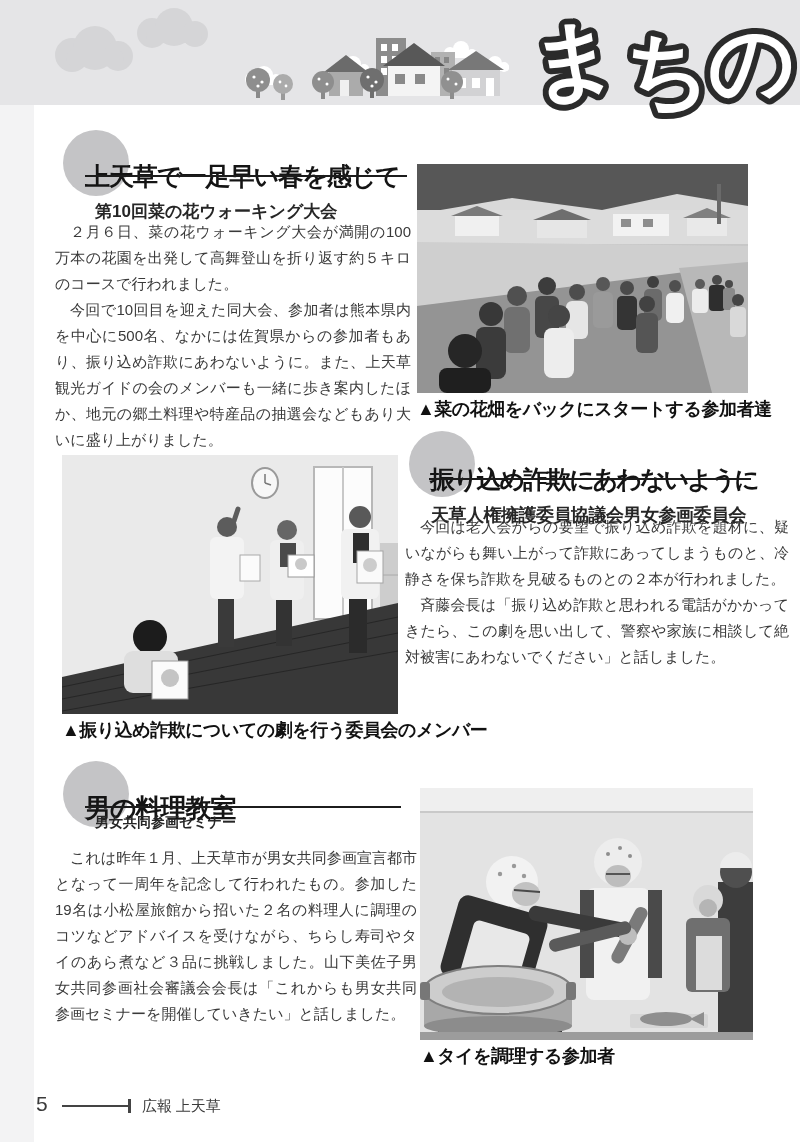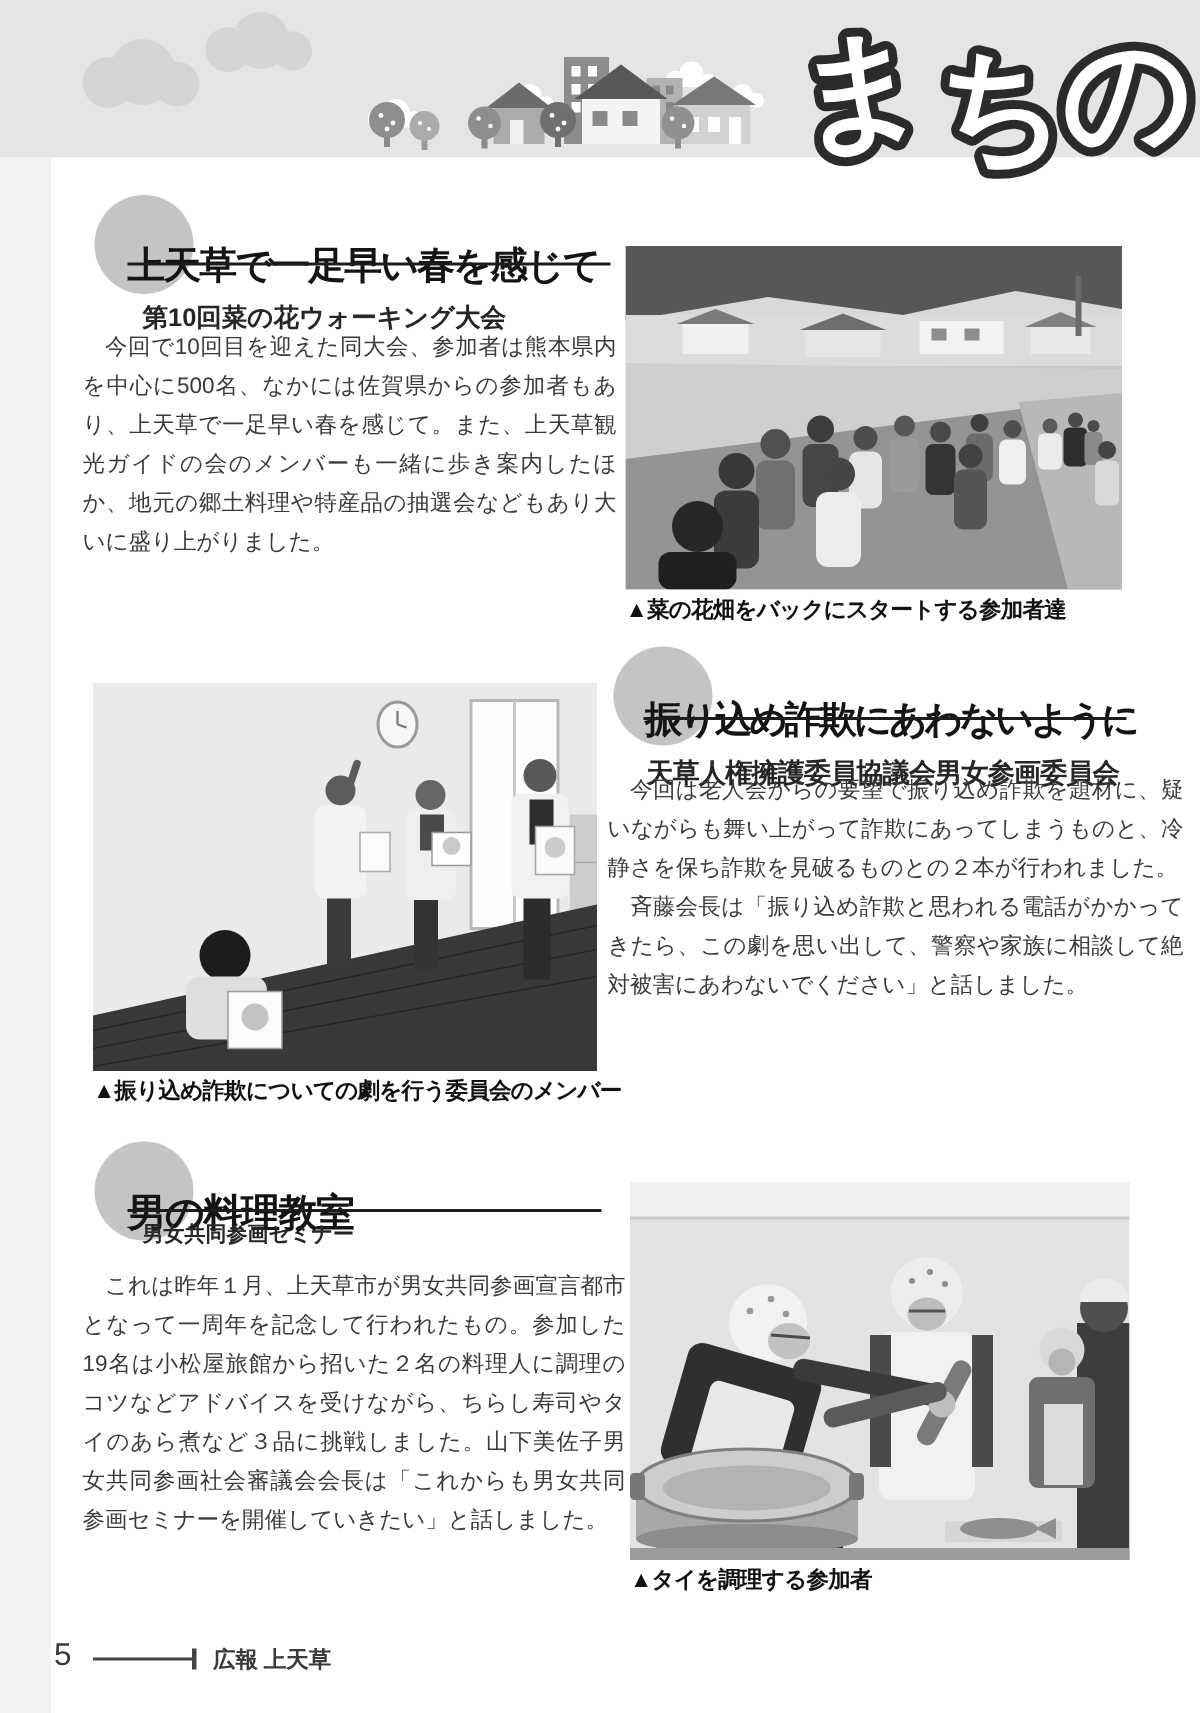--- a/index.html
+++ b/index.html
@@ -24,30 +24,30 @@
   .s1{left:95px;top:183px;font-size:17px;}
   .s2{left:431px;top:485px;font-size:18px;letter-spacing:-0.5px;text-align:center;}
   .s3{left:95px;top:800px;font-size:14px;}
   .body-col{position:absolute;font-size:15px;line-height:26px;color:#3a3a3a;text-align:justify;}
   .b1{left:55px;top:219px;width:356px;}
   .b2{left:405px;top:514px;width:384px;}
   .b3{left:55px;top:845px;width:362px;}
   .body-col p{margin:0;text-indent:1em;}
   figure{position:absolute;margin:0;}
   figure svg{display:block;}
-  figcaption{font-weight:bold;font-size:15px;color:#111;margin-top:4px;letter-spacing:-0.5px;white-space:nowrap;}
+  figcaption{font-weight:bold;font-size:18px;color:#111;margin-top:4px;letter-spacing:-0.5px;white-space:nowrap;}
   .f1{left:417px;top:164px;width:331px;}
   .f2{left:62px;top:455px;width:336px;}
   .f3{left:420px;top:788px;width:333px;}
   
   .page-num{position:absolute;left:36px;top:1092px;font-size:21px;color:#3a3a3a;}
   .footer-rule{position:absolute;left:62px;top:1105px;width:66px;height:2px;background:#444;}
   .footer-cap{position:absolute;left:128px;top:1099px;width:3px;height:14px;background:#444;}
   .publication{position:absolute;left:142px;top:1097px;font-size:15px;color:#3a3a3a;
-               font-family:"Liberation Serif","DejaVu Serif",serif;white-space:nowrap;font-weight:bold;}
+               font-family:"Liberation Serif","DejaVu Serif",serif;white-space:nowrap;}
 </style>
 </head>
 <body>
 
 <div class="page">
 
   <div class="banner">
     <svg width="800" height="105" viewBox="0 0 800 105">
 
       <g fill="#d5d5d7">
@@ -146,21 +146,22 @@
   </svg>
 
   <div class="left-strip"></div>
 
   <section>
     <div class="accent-circle" style="left:63px;top:130px;"></div>
     <h2 class="headline h1a">上天草で一足早い春を感じて</h2>
     <div class="rule r1"></div>
     <h3 class="subtitle s1">第10回菜の花ウォーキング大会</h3>
     <div class="body-col b1">
-      <p>今回で10回目を迎えた同大会、参加者は熊本県内を中心に500名、なかには佐賀県からの参加者もあり、上天草で一足早い春を感じて。また、上天草観光ガイドの会のメンバーも一緒に歩き案内したほか、地元の郷土料理や特産品の抽選会などもあり大いに盛り上がりました。</p>
+      <p>２月６日、菜の花ウォーキング大会が満開の100万本の花園を出発して高舞登山を折り返す約５キロのコースで行われました。</p>
+      <p>今回で10回目を迎えた同大会、参加者は熊本県内を中心に500名、なかには佐賀県からの参加者もあり、振り込め詐欺にあわないように。また、上天草観光ガイドの会のメンバーも一緒に歩き案内したほか、地元の郷土料理や特産品の抽選会などもあり大いに盛り上がりました。</p>
     </div>
     <figure class="f1">
       <svg width="331" height="229" viewBox="0 0 331 229" preserveAspectRatio="none">
         <rect width="331" height="229" fill="#c7c7c7"></rect>
         <rect width="331" height="62" fill="#d9d9d9"></rect>
         <polygon points="0,0 331,0 331,42 260,30 185,46 95,34 0,50" fill="#575757"></polygon>
         <rect x="0" y="46" width="331" height="34" fill="#dcdcdc"></rect>
         <g>
           <rect x="38" y="52" width="44" height="20" fill="#f0f0f0"></rect>
             <polygon points="34,52 60,42 86,52" fill="#7a7a7a"></polygon>

